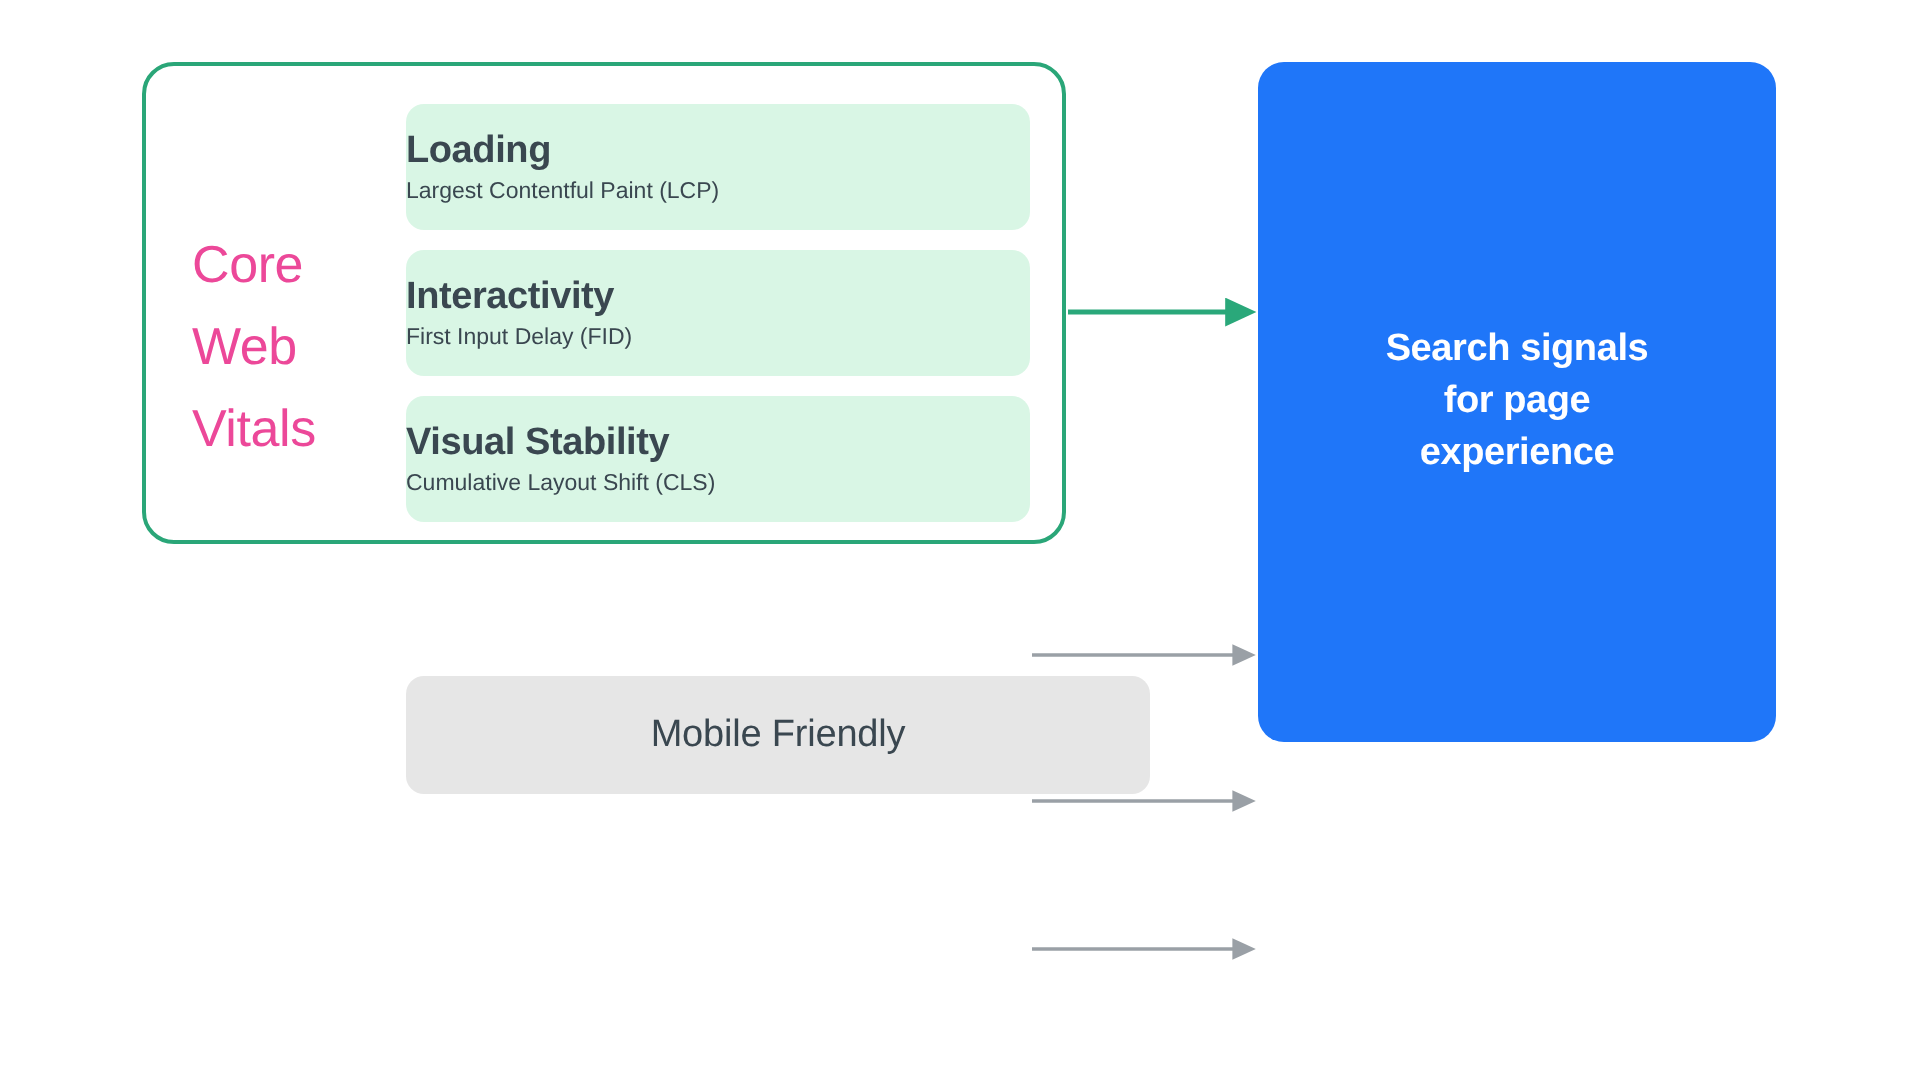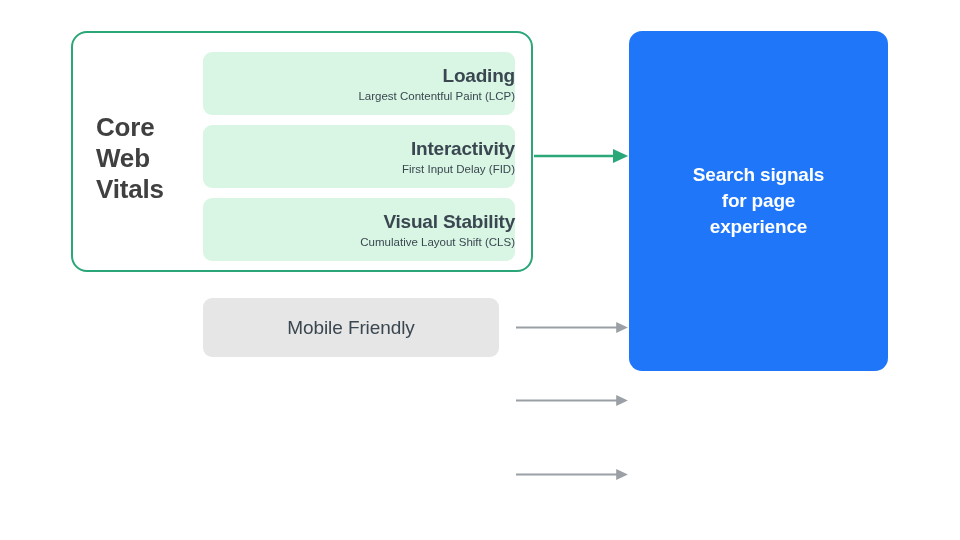--- a/index.html
+++ b/index.html
@@ -30,38 +30,38 @@
     border: 2px solid #2aa678;
     border-radius: 16px;
     box-sizing: border-box;
     background: transparent;
   }
   .cwv-label {
     position: absolute;
     left: 96px;
     top: 112px;
     width: 100px;
-    color: #404040;
+    color: #ec4899;
     font-size: 26px;
-    font-weight: bold;
-    line-height: 31px;
+    font-weight: normal;
+    line-height: 41px;
     letter-spacing: -0.2px;
   }
 
   
   .metric-card {
     position: absolute;
     left: 203px;
     width: 312px;
     height: 63px;
     background: #d9f6e5;
     border-radius: 9px;
     display: flex;
     flex-direction: column;
-    align-items: flex-end;
+    align-items: flex-start;
     justify-content: center;
     box-sizing: border-box;
   }
   .metric-card .m-title {
     font-size: 19px;
     font-weight: bold;
     color: #3a4750;
     line-height: 23px;
     letter-spacing: -0.2px;
   }
@@ -73,28 +73,29 @@
     margin-top: 1px;
   }
   #metric-0 { top: 52px; }
   #metric-1 { top: 125px; }
   #metric-2 { top: 198px; }
 
   
   .signal-card {
     position: absolute;
     left: 203px;
-    width: 296px;
+    width: 372px;
     height: 59px;
     background: #e6e6e6;
     border-radius: 9px;
     display: flex;
     align-items: center;
     justify-content: center;
     box-sizing: border-box;
+    margin-top: 40px;
   }
   .signal-card .s-title {
     font-size: 19px;
     font-weight: normal;
     color: #3a4750;
     letter-spacing: -0.1px;
   }
   #signal-0 { top: 298px; }
   #signal-1 { top: 371px; }
   #signal-2 { top: 445px; }

